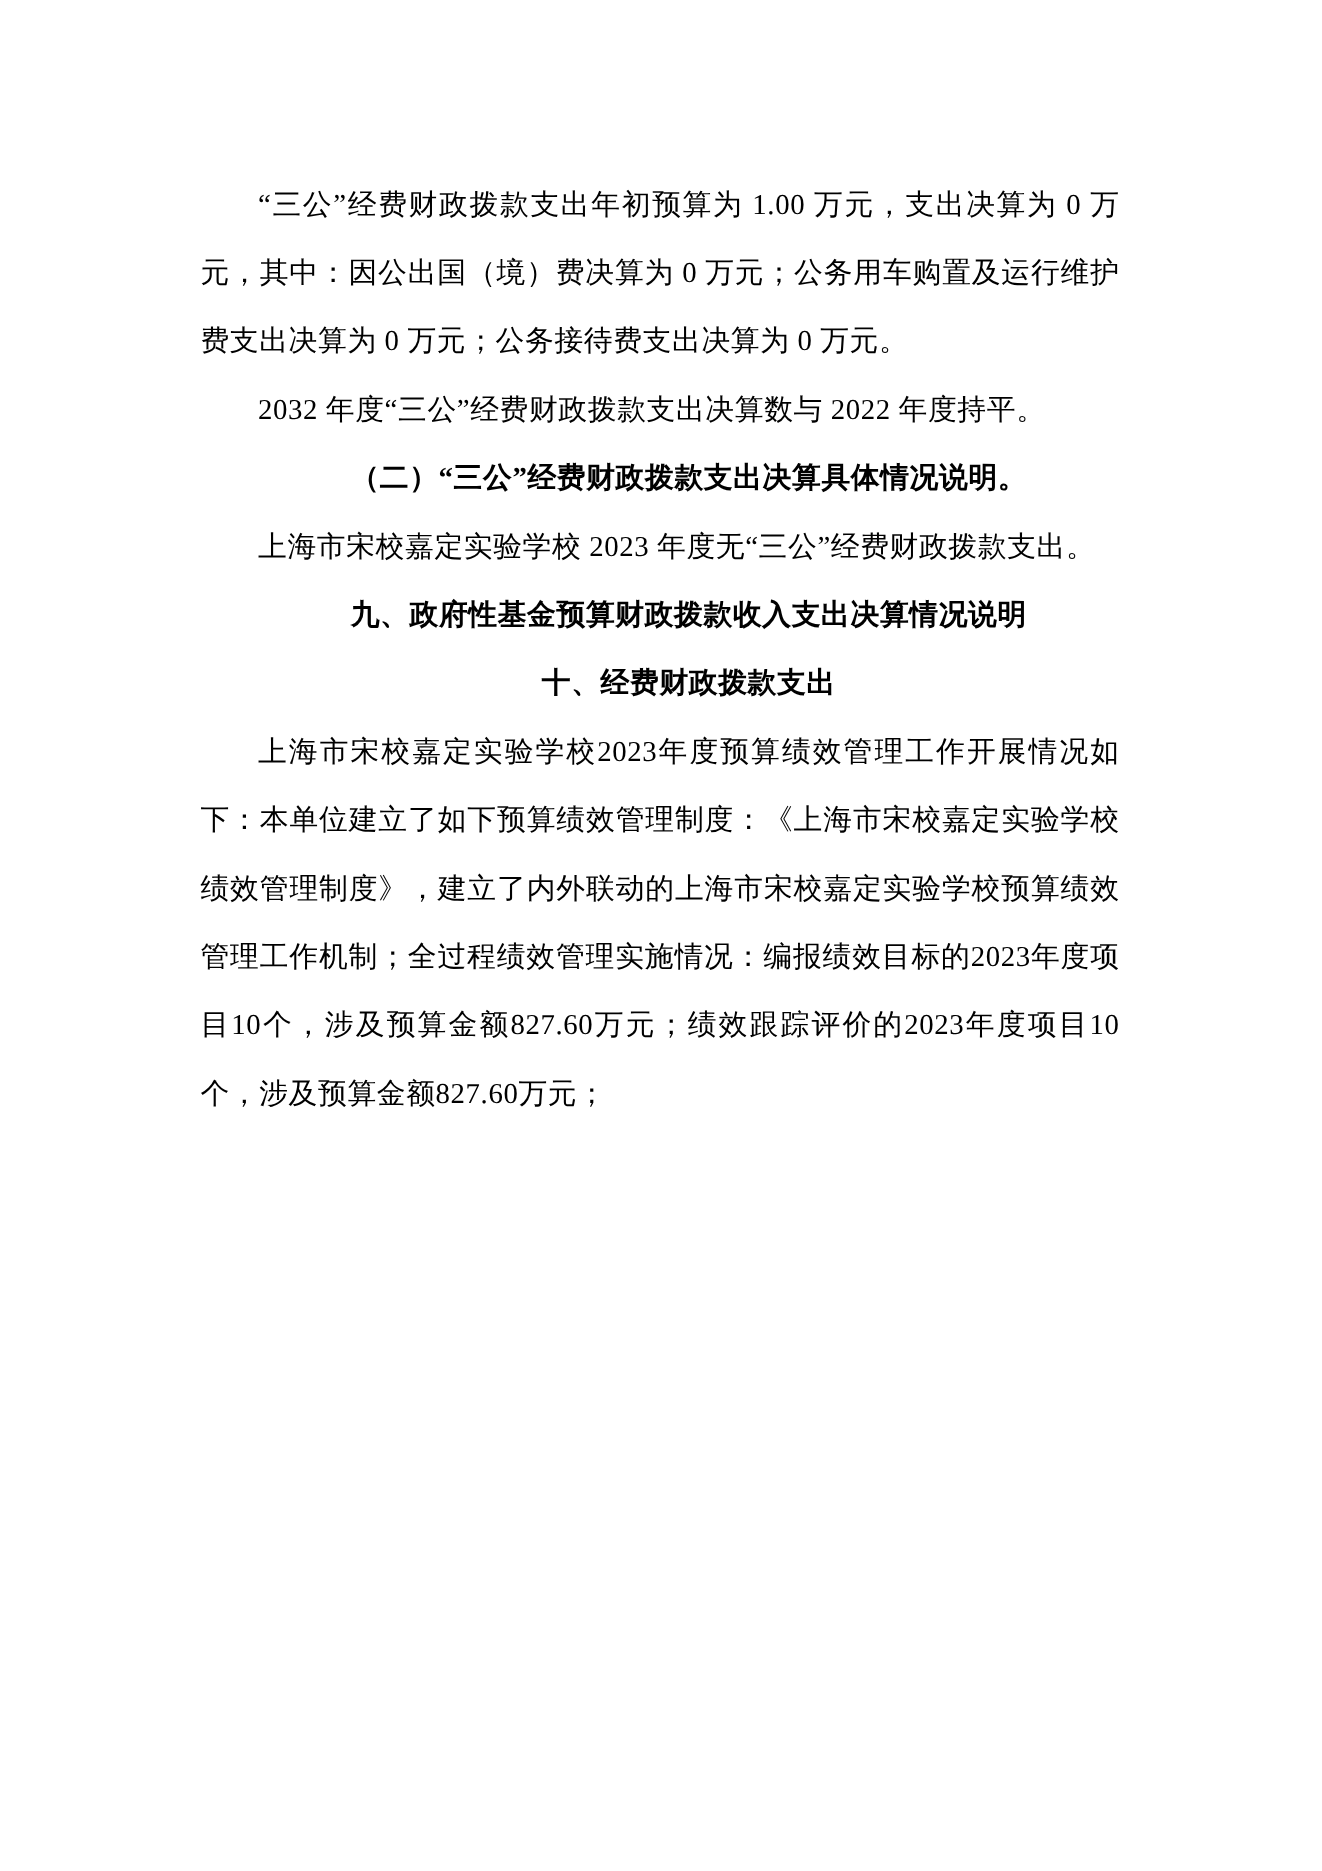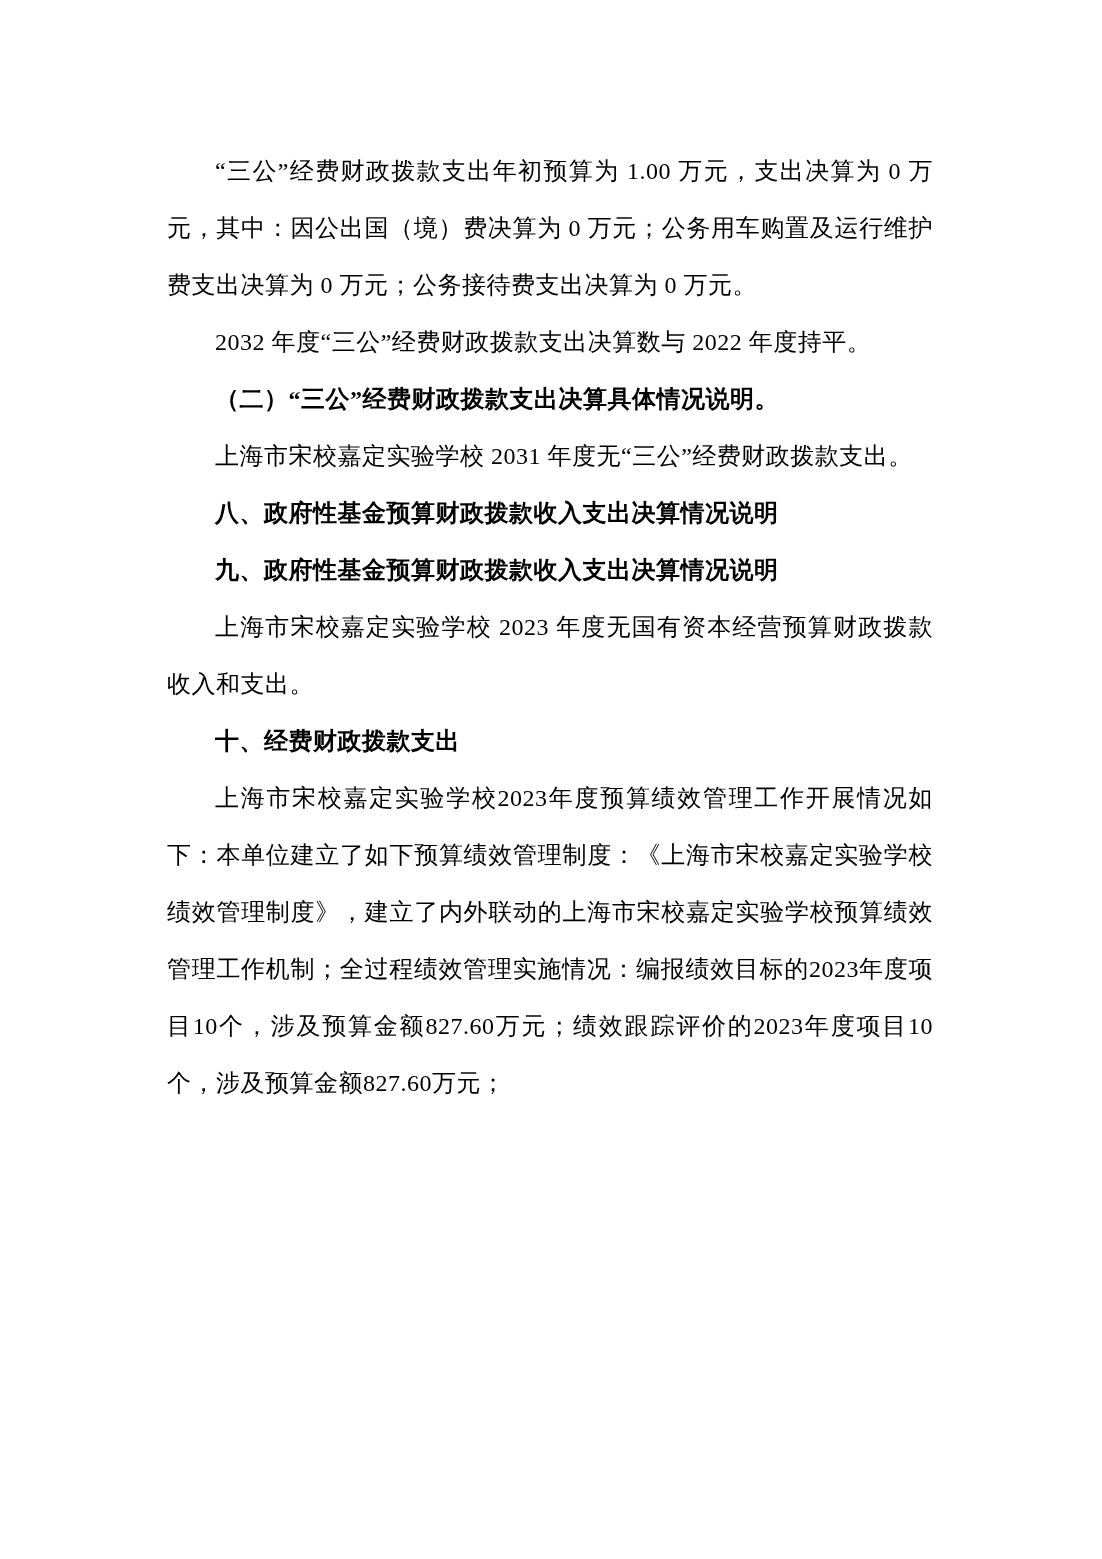--- a/index.html
+++ b/index.html
@@ -23,29 +23,27 @@
   .para {
     margin: 0;
     padding: 0;
     text-align: justify;
     text-indent: 2em;
     word-break: break-all;
     letter-spacing: 0.5px;
   }
   .para.heading {
     font-weight: bold;
-    text-align: left;
+    text-align: center;
   }
 </style>
 </head>
 <body>
 
 <div class="page">
   <p class="para body">“三公”经费财政拨款支出年初预算为 1.00 万元，支出决算为 0 万元，其中：因公出国（境）费决算为 0 万元；公务用车购置及运行维护费支出决算为 0 万元；公务接待费支出决算为 0 万元。</p>
   <p class="para body">2032 年度“三公”经费财政拨款支出决算数与 2022 年度持平。</p>
   <p class="para heading">（二）“三公”经费财政拨款支出决算具体情况说明。</p>
-  <p class="para body">上海市宋校嘉定实验学校 2031 年度无“三公”经费财政拨款支出。</p>
-  <p class="para heading">八、政府性基金预算财政拨款收入支出决算情况说明</p>
+  <p class="para body">上海市宋校嘉定实验学校 2023 年度无“三公”经费财政拨款支出。</p>
   <p class="para heading">九、政府性基金预算财政拨款收入支出决算情况说明</p>
-  <p class="para body">上海市宋校嘉定实验学校 2023 年度无国有资本经营预算财政拨款收入和支出。</p>
   <p class="para heading">十、经费财政拨款支出</p>
   <p class="para body">上海市宋校嘉定实验学校2023年度预算绩效管理工作开展情况如下：本单位建立了如下预算绩效管理制度：《上海市宋校嘉定实验学校绩效管理制度》，建立了内外联动的上海市宋校嘉定实验学校预算绩效管理工作机制；全过程绩效管理实施情况：编报绩效目标的2023年度项目10个，涉及预算金额827.60万元；绩效跟踪评价的2023年度项目10个，涉及预算金额827.60万元；</p>
 </div>
 
 </body></html>

